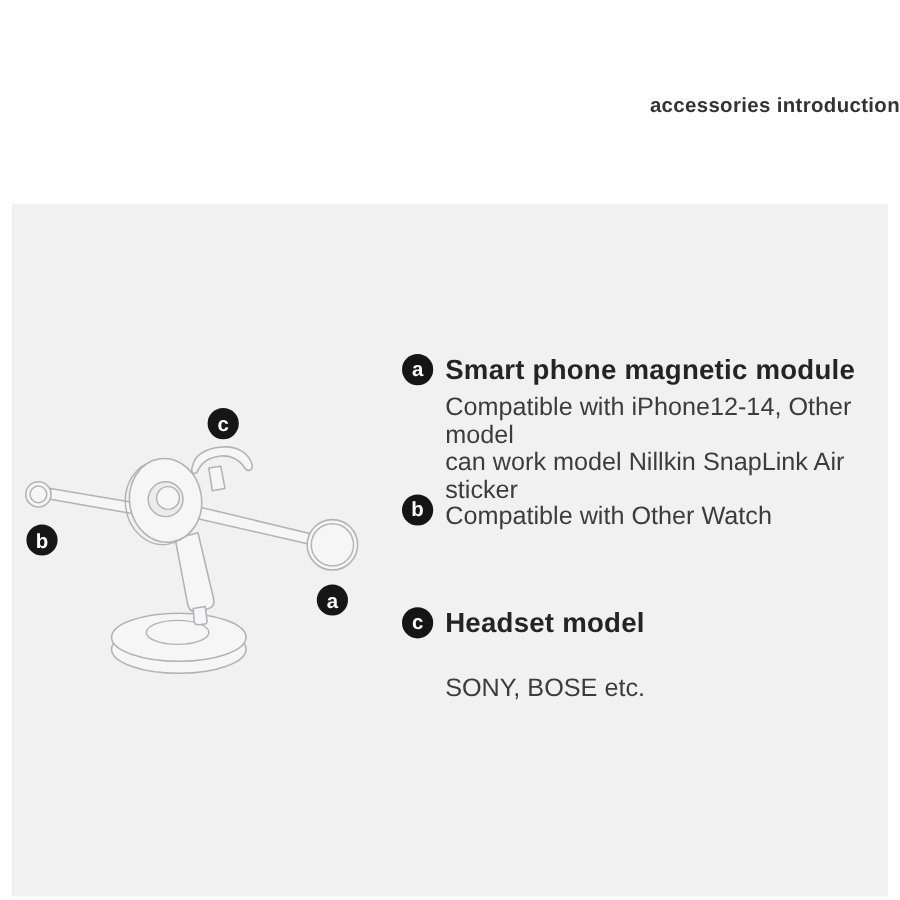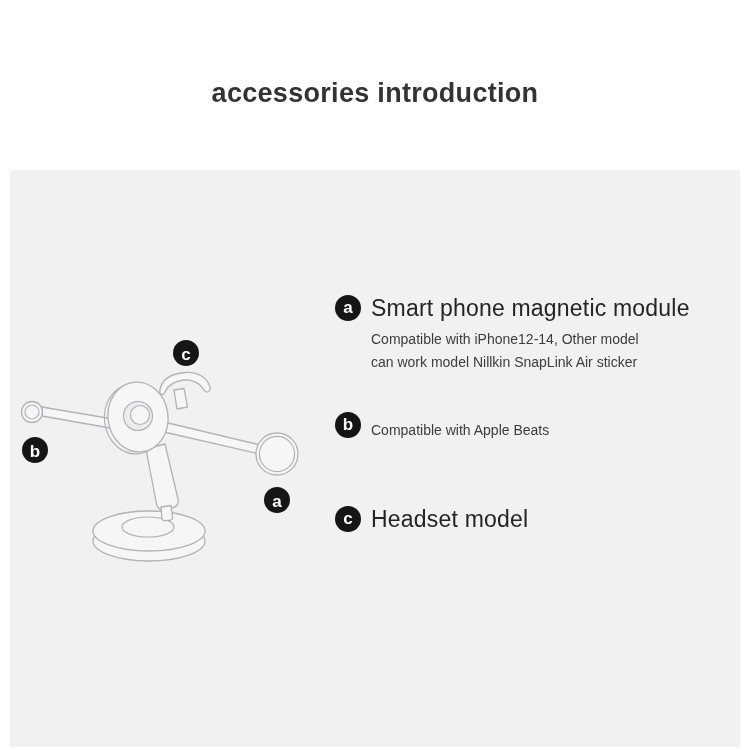--- a/index.html
+++ b/index.html
@@ -16,22 +16,22 @@
     position: relative;
     width: 750px;
     height: 750px;
     background: #ffffff;
   }
   .title {
     position: absolute;
     top: 78px;
     left: 0;
     width: 750px;
-    text-align: center;
-    font-size: 27px;
+    text-align: right;
+    font-size: 17px;
     font-weight: bold;
     letter-spacing: 0.3px;
     color: #333333;
   }
   .panel {
     position: absolute;
     left: 10px;
     top: 170px;
     width: 730px;
     height: 577px;
@@ -70,29 +70,29 @@
     color: #ffffff;
     font-size: 17px;
     font-weight: bold;
     line-height: 26px;
     text-align: center;
   }
   .item-text { flex: 1 1 auto; }
   .item-title {
     margin: 0;
     font-size: 23px;
-    font-weight: normal;
+    font-weight: bold;
     line-height: 26px;
     letter-spacing: 0.2px;
     color: #242424;
     white-space: nowrap;
   }
   .item-desc {
     margin: 7px 0 0 0;
-    font-size: 14px;
+    font-size: 21px;
     line-height: 23px;
     color: #3c3c3c;
   }
   svg .outline {
     fill: #f6f6f7;
     stroke: #b3b3b6;
     stroke-width: 1.3;
     stroke-linejoin: round;
   }
   svg .stroke-only {
@@ -181,29 +181,30 @@
           <span>Compatible with iPhone12-14, Other model</span><br>
           <span>can work model Nillkin SnapLink Air sticker</span>
         </p>
       </div>
     </div>
 
     <div class="list-item item-b">
       <div class="badge">b</div>
       <div class="item-text">
         <p class="item-desc">
-          <span>Compatible with Apple Beats</span>
+          <span>Compatible with Other Watch</span>
         </p>
       </div>
     </div>
 
     <div class="list-item item-c">
       <div class="badge">c</div>
       <div class="item-text">
         <h3 class="item-title">Headset model</h3>
         <p class="item-desc">
           <br>
+          <span>SONY, BOSE etc.</span>
         </p>
       </div>
     </div>
 
   </div>
 </div>
 
 </body></html>

